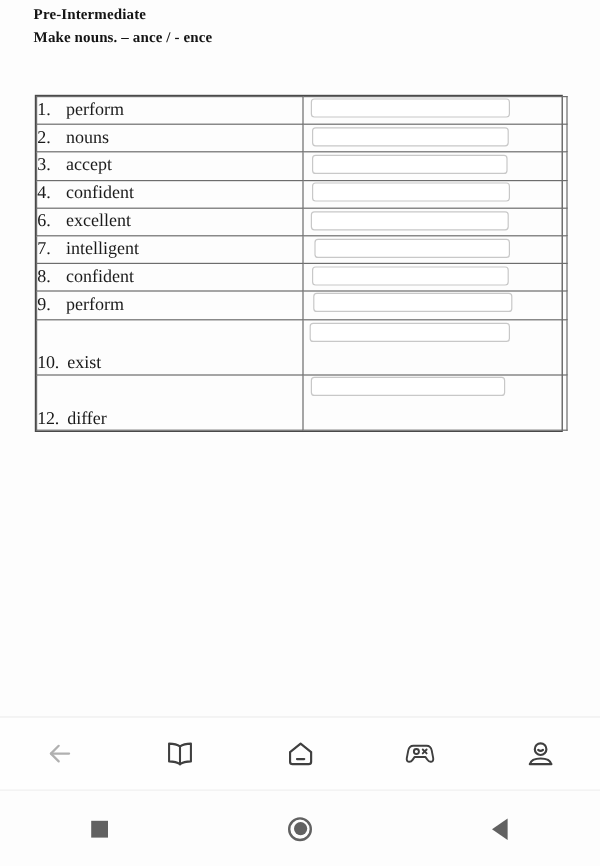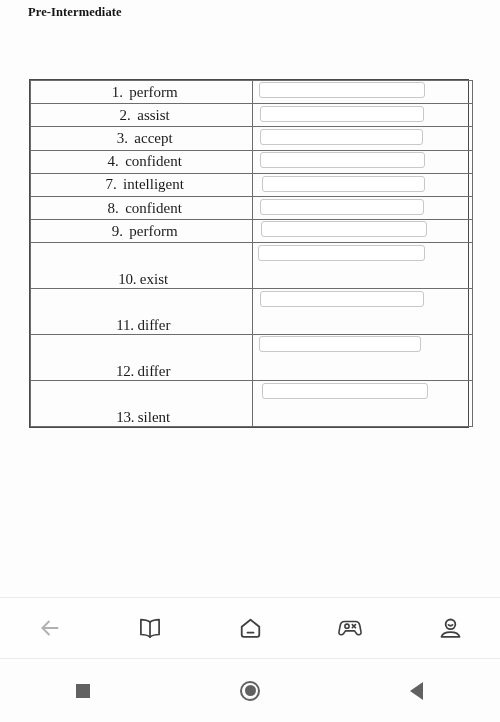--- a/index.html
+++ b/index.html
@@ -56,21 +56,20 @@
     height: 22.2px;
     padding: 0;
     vertical-align: middle;
   }
   td.word-cell {
     width: 221px;
     padding-left: 6px;
     font-size: 15px;
     color: #1a1a1a;
     white-space: nowrap;
-    text-align: center;
   }
   td.word-cell .num {
     display: inline-block;
     min-width: 24px;
   }
   td.word-cell .num.tight {
     min-width: 25px;
     letter-spacing: -0.2px;
     margin-top: 28px;
   }
@@ -162,38 +161,39 @@
     border-right: 13px solid #616161;
   }
 </style>
 </head>
 <body>
 
 <div id="worksheet">
 
   <div id="heading">
     <div>Pre-Intermediate</div>
+    <div>Make nouns. – ance / - ence</div>
   </div>
 
   <div id="ex-table">
     <table>
       <tbody>
 
         <tr>
           <td class="word-cell">
             <span class="num">1.</span><span>perform</span>
           </td>
           <td class="answer-cell">
             <div class="answer-box" style="left:6px;top:1px;width:166px;"></div>
           </td>
         </tr>
 
         <tr>
           <td class="word-cell">
-            <span class="num">2.</span><span>assist</span>
+            <span class="num">2.</span><span>nouns</span>
           </td>
           <td class="answer-cell">
             <div class="answer-box" style="left:7px;top:2px;width:164px;"></div>
           </td>
         </tr>
 
         <tr>
           <td class="word-cell">
             <span class="num">3.</span><span>accept</span>
           </td>
@@ -205,20 +205,28 @@
         <tr>
           <td class="word-cell">
             <span class="num">4.</span><span>confident</span>
           </td>
           <td class="answer-cell">
             <div class="answer-box" style="left:7px;top:1px;width:165px;"></div>
           </td>
         </tr>
 
 
+        <tr>
+          <td class="word-cell">
+            <span class="num">6.</span><span>excellent</span>
+          </td>
+          <td class="answer-cell">
+            <div class="answer-box" style="left:6px;top:2px;width:165px;"></div>
+          </td>
+        </tr>
 
         <tr>
           <td class="word-cell">
             <span class="num">7.</span><span>intelligent</span>
           </td>
           <td class="answer-cell">
             <div class="answer-box" style="left:9px;top:2px;width:163px;"></div>
           </td>
         </tr>
 
@@ -242,46 +250,30 @@
 
         <tr>
           <td class="word-cell">
             <span class="num tight">10.</span><span>exist</span>
           </td>
           <td class="answer-cell">
             <div class="answer-box" style="left:5px;top:2px;width:167px;"></div>
           </td>
         </tr>
 
-        <tr>
-          <td class="word-cell">
-            <span class="num tight">11.</span><span>differ</span>
-          </td>
-          <td class="answer-cell">
-            <div class="answer-box" style="left:7px;top:2px;width:164px;"></div>
-          </td>
-        </tr>
 
         <tr>
           <td class="word-cell">
             <span class="num tight">12.</span><span>differ</span>
           </td>
           <td class="answer-cell">
             <div class="answer-box" style="left:6px;top:1px;width:162px;"></div>
           </td>
         </tr>
 
-        <tr>
-          <td class="word-cell">
-            <span class="num tight">13.</span><span>silent</span>
-          </td>
-          <td class="answer-cell">
-            <div class="answer-box" style="left:9px;top:2px;width:166px;"></div>
-          </td>
-        </tr>
 
       </tbody>
     </table>
   </div>
 </div>
 
 <div id="app-nav">
 
   <div class="nav-item">
     <span>

